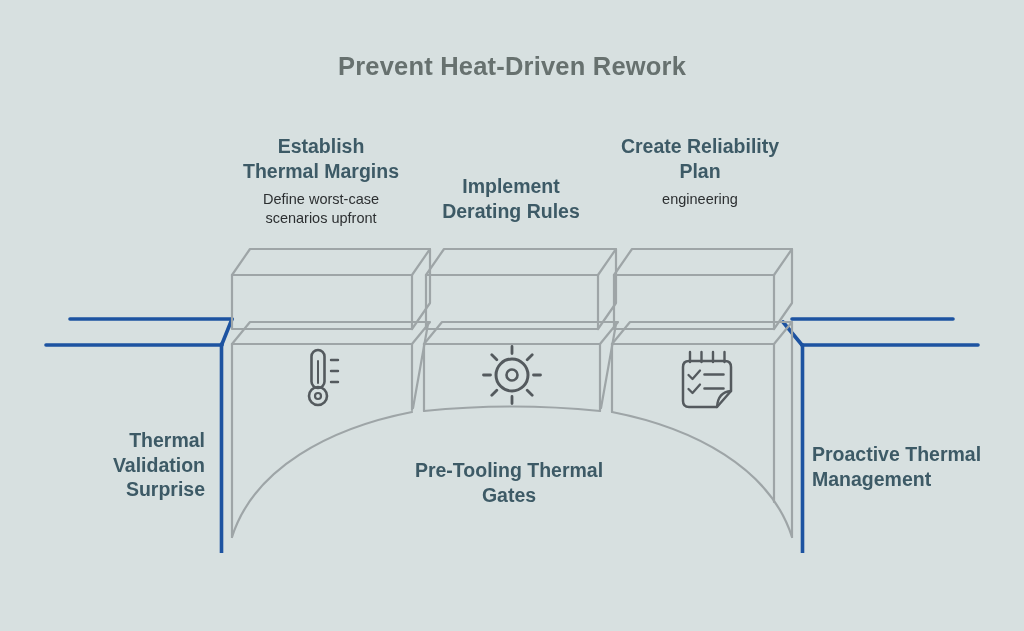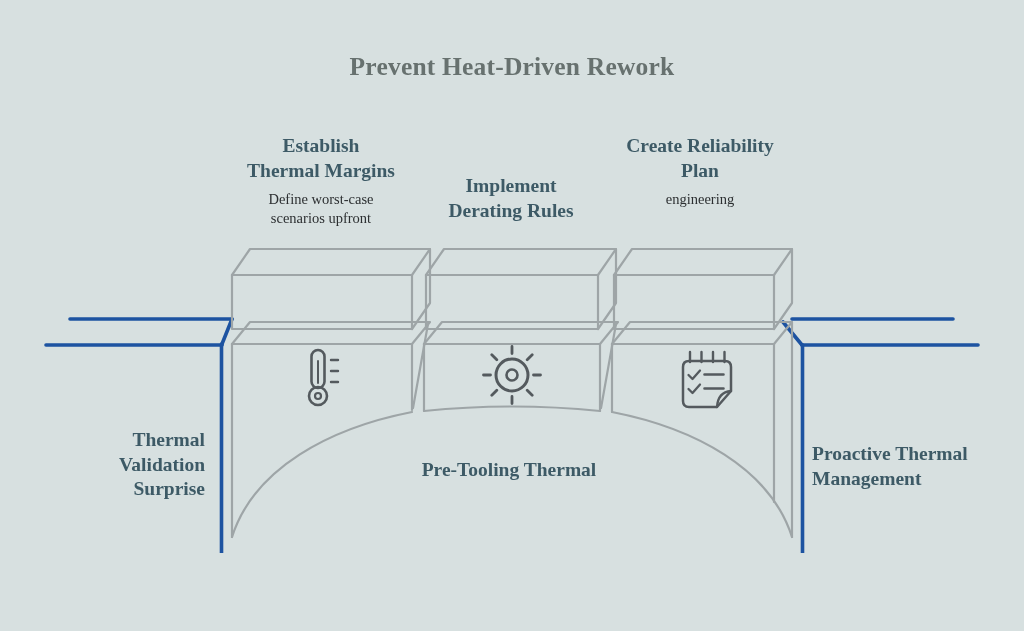--- a/index.html
+++ b/index.html
@@ -7,21 +7,21 @@
     --sketch:#9ea5a7;
     --blue:#1d53a1;
     --icon:#545a5e;
     --heading:#3d5a66;
     --title:#67716f;
     --body:#2c2f31;
   }
   html,body{margin:0;padding:0;background:var(--bg);}
   .stage{
     position:relative;width:1024px;height:553px;background:var(--bg);
-    font-family:Liberation Serif, serif;overflow:hidden;
+    font-family:Liberation Sans, sans-serif;overflow:hidden;
   }
   .stage svg{position:absolute;left:0;top:0;}
   .txt{position:absolute;white-space:nowrap;}
   .txt .ln{display:block;}
   .page-title{
     left:0;right:0;top:52px;text-align:center;
     font-size:25.5px;font-weight:600;color:var(--title);letter-spacing:.2px;
   }
   .col-heading{
     width:280px;top:134px;text-align:center;
@@ -155,19 +155,20 @@
     <span class="ln">engineering</span>
   </div>
 
   <div class="txt bridge-label lbl-left">
     <span class="ln">Thermal</span>
     <span class="ln">Validation</span>
     <span class="ln">Surprise</span>
   </div>
   <div class="txt bridge-label lbl-center">
     <span class="ln">Pre-Tooling Thermal</span>
+    <span class="ln">Gates</span>
   </div>
   <div class="txt bridge-label lbl-right">
     <span class="ln">Proactive Thermal</span>
     <span class="ln">Management</span>
   </div>
 
 </div>
 
 </body></html>

